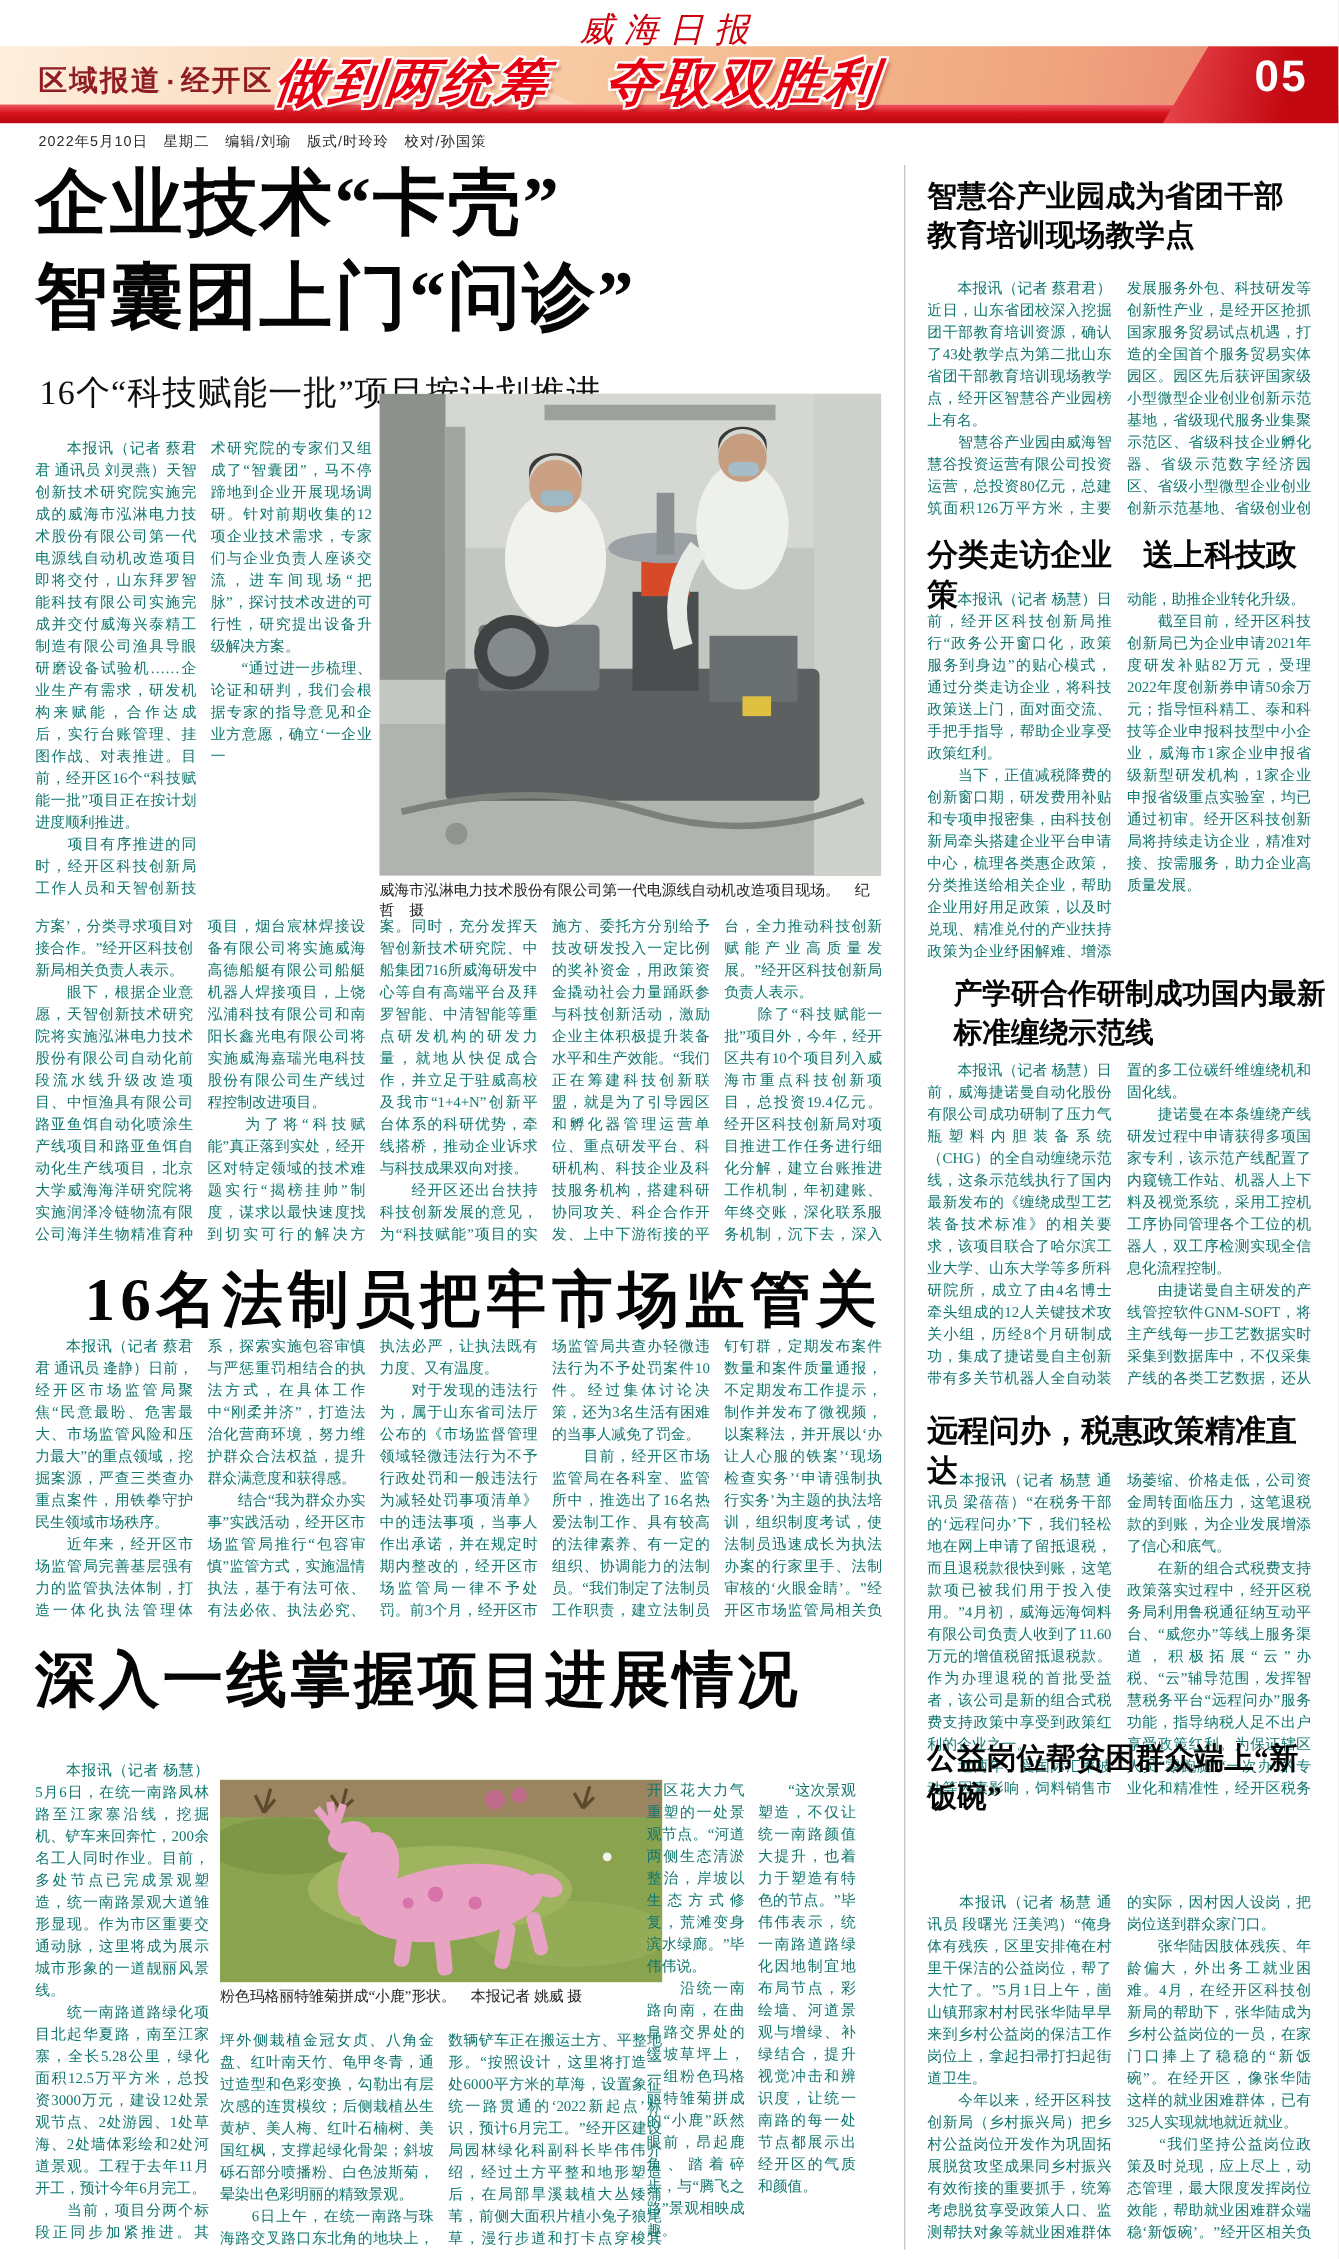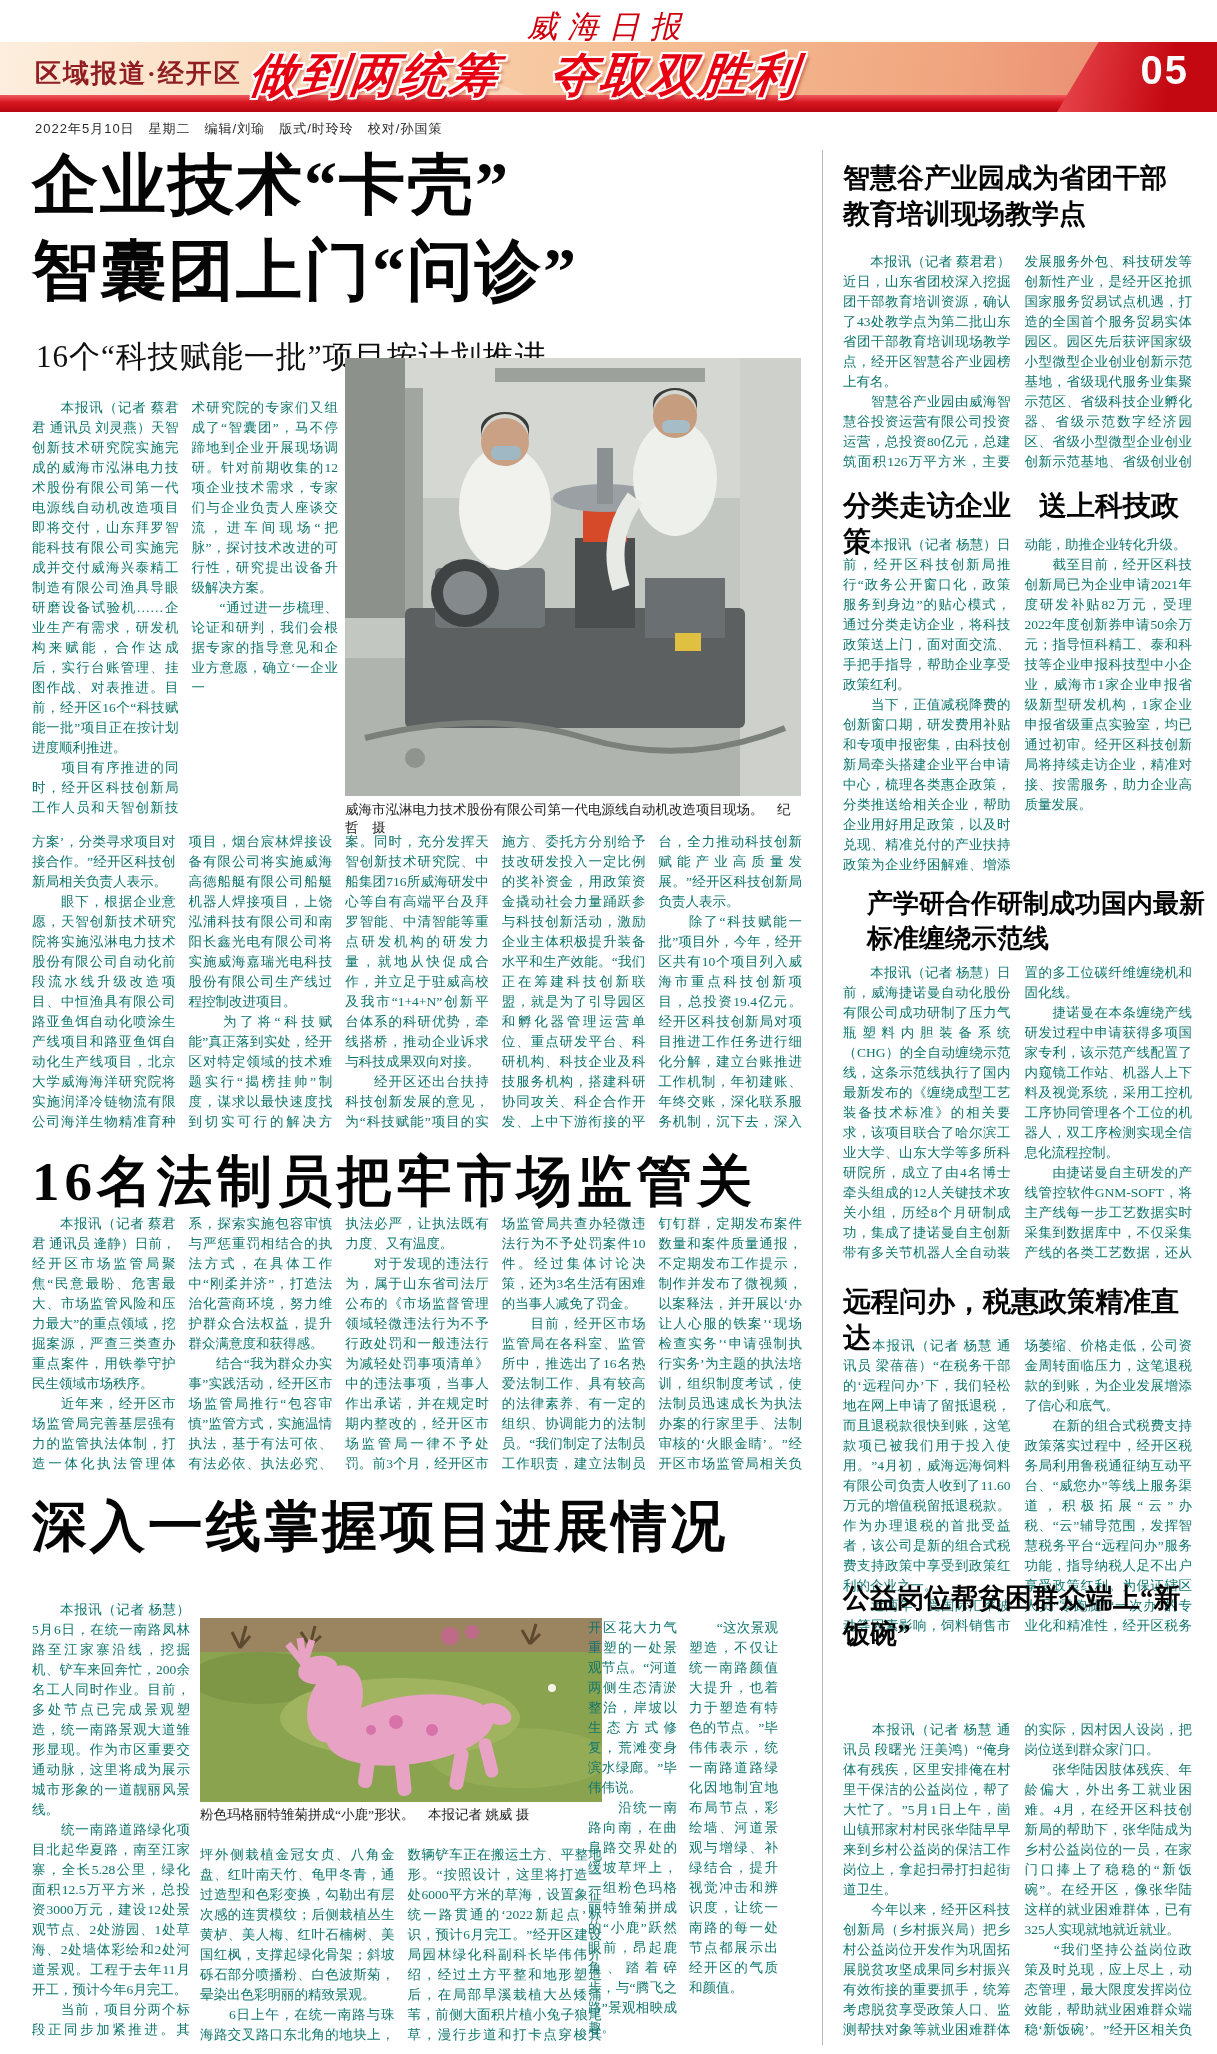--- a/index.html
+++ b/index.html
@@ -21,21 +21,21 @@
   }
   .banner-facet1{position:absolute;top:42px;left:380px;width:0;height:0;
     border-left:120px solid transparent;border-right:120px solid transparent;
     border-bottom:53px solid rgba(255,255,255,0.25);}
   .banner-strip {
     position:absolute; top:95px; left:0; width:1217px; height:17px;
     background:linear-gradient(#ef5a60 0%,#d8151f 45%,#b7060f 100%);
   }
   .section-label {
     position:absolute; left:35px; top:56px; font-size:26px; font-weight:bold;
-    color:#8f1d22; font-family:Liberation Serif, serif;
+    color:#8f1d22; font-family:Liberation Mono, monospace;
     letter-spacing:2px;
   }
   .slogan {
     position:absolute; left:250px; top:44px; font-size:47px; font-weight:900;
     font-style:italic; color:#e60012; letter-spacing:3px;
     font-family:"Liberation Sans","DejaVu Sans",sans-serif;
     transform:skewX(-6deg);
     text-shadow:-2px 0 #fff,2px 0 #fff,0 -2px #fff,0 2px #fff,
                 -2px -2px #fff,2px 2px #fff,-2px 2px #fff,2px -2px #fff,
                 4px 4px 3px rgba(150,0,0,.35);
@@ -72,21 +72,21 @@
             color:#101010; letter-spacing:1px; }
   .a1-top { position:absolute; left:32px; top:398px; width:306px; height:424px;
             column-count:2; column-gap:13px; }
   .photo1 { position:absolute; left:345px; top:358px; width:456px; height:438px;
             overflow:hidden; background:#b9bdb8; }
   .photo1-cap { position:absolute; left:345px; top:801px; width:456px; }
   .a1-bot { position:absolute; left:32px; top:832px; width:770px; height:303px;
             column-count:5; column-gap:13px; }
 
   
-  .a2-h   { position:absolute; left:32px; top:1145px; width:770px; text-align:left;
+  .a2-h   { position:absolute; left:32px; top:1145px; width:770px; text-align:right;
             font-size:55px; letter-spacing:5px; }
   .a2-body{ position:absolute; left:32px; top:1214px; width:770px; height:270px;
             column-count:5; column-gap:13px; }
 
   
   .a3-h   { position:absolute; left:32px; top:1490px; width:770px; font-size:55px;
             letter-spacing:3px; }
   .a3-sub { position:absolute; left:34px; top:1560px; width:700px; font-size:29px; }
   .a3-col1{ position:absolute; left:32px; top:1600px; width:158px; height:454px;
             column-count:1; }

